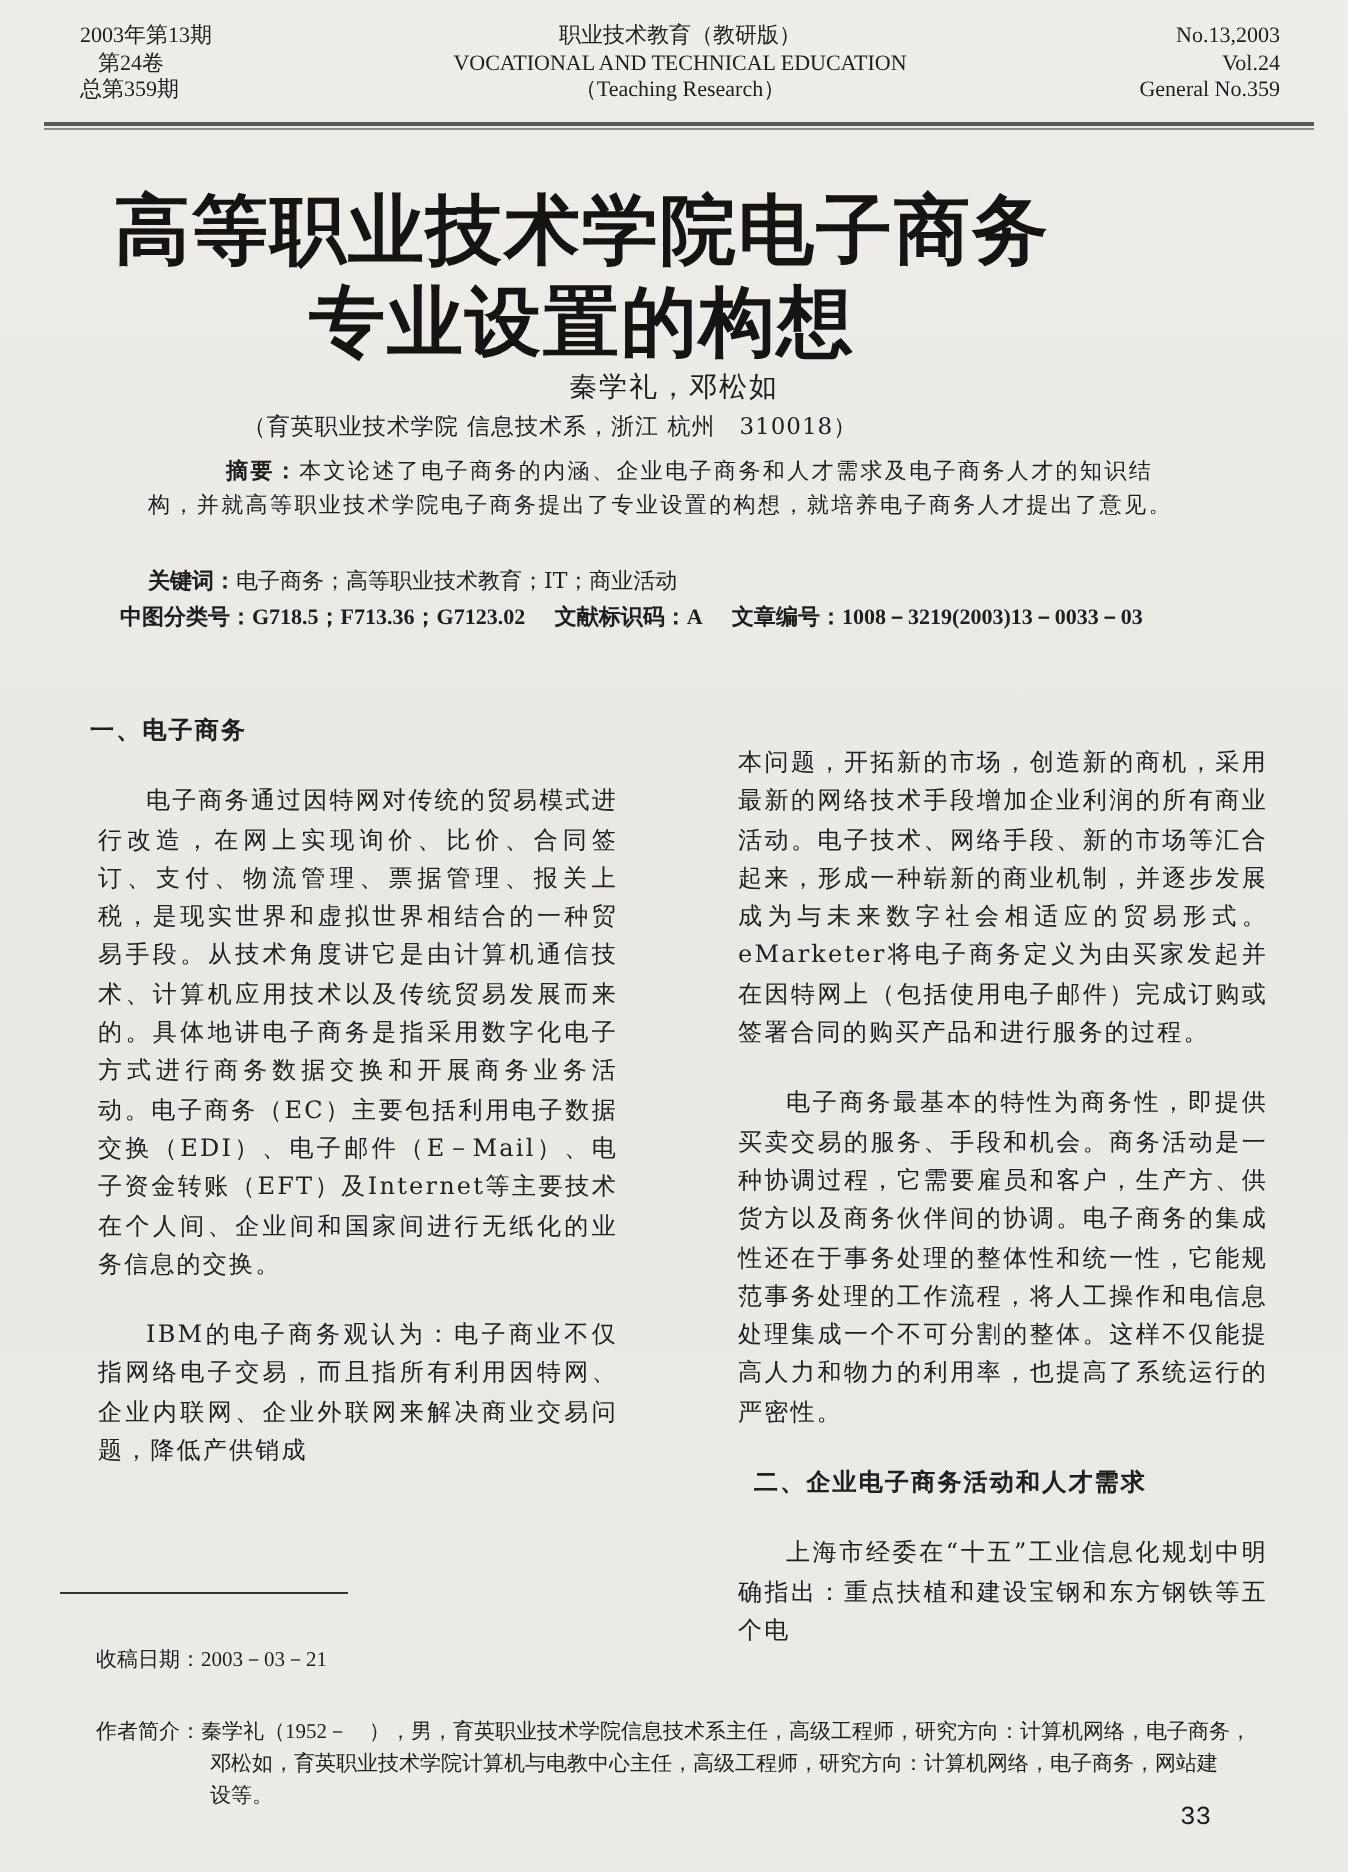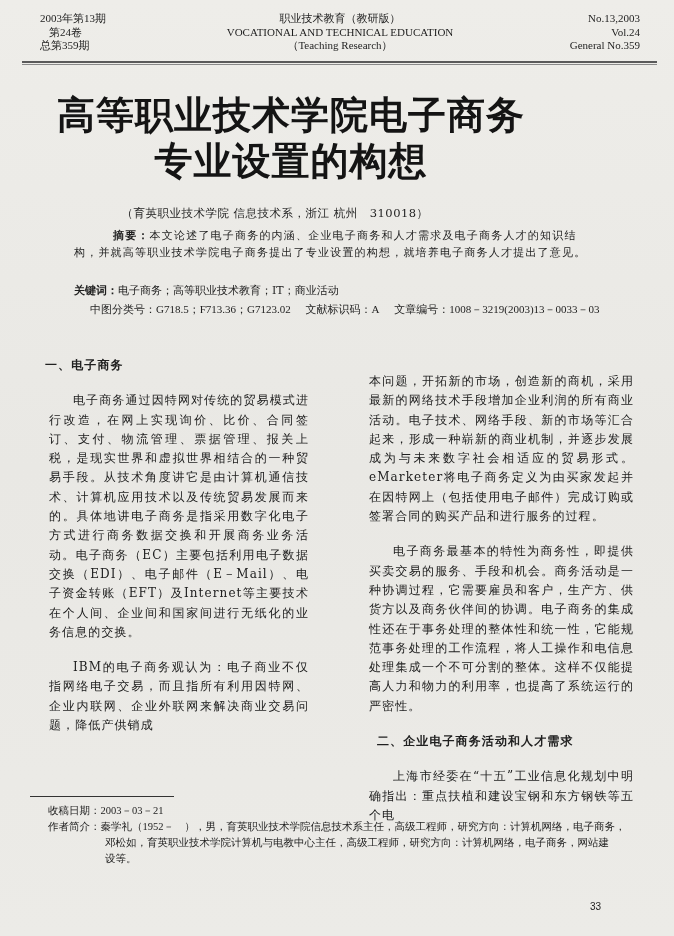--- a/index.html
+++ b/index.html
@@ -20,35 +20,35 @@
   .hdr .r { position:absolute; right:0; top:0; text-align:right; font-size:11px; line-height:13.5px; }
   .hdr-rule { position:absolute; top:61px; left:22px; width:635px; height:0; border-top:2px solid #5a5a5a; border-bottom:1px solid #8a8a8a; padding-top:1px; }
   
   .title { position:absolute; top:92px; left:0; width:582px; text-align:center;
     font-family:"DejaVu Serif",serif; font-weight:bold; font-size:38px; line-height:46px; color:#141414; letter-spacing:1px; }
   .authors { position:absolute; top:185px; left:0; width:674px; text-align:center; font-size:14px; letter-spacing:1px; }
   .affil { position:absolute; top:206px; left:0; width:550px; text-align:center; font-size:11.5px; letter-spacing:0.5px; }
   .abstract { position:absolute; top:228px; left:74px; width:520px; font-size:11px; line-height:16.5px; letter-spacing:1.2px; }
   .abstract b { font-weight:bold;margin-left:39px; }
   .kw { position:absolute; top:283px; left:74px; width:560px; font-size:11px; line-height:16.5px; }
-  .cls { position:absolute; top:301px; left:90px; width:560px; font-size:11px; line-height:16.5px; font-family:"Liberation Serif",serif; }
+  .cls { position:absolute; top:301px; left:60px; width:560px; font-size:11px; line-height:16.5px; font-family:"Liberation Serif",serif;font-weight:bold; }
   .cls span { margin-right:12px; }
   
   .col { position:absolute; font-size:12px; line-height:19.3px; text-align:justify; letter-spacing:1.1px; color:#202020; }
   .col p { margin:16px; text-indent:2em; }
   .col h3 { margin:0; font-size:12px; font-weight:bold; text-indent:1em; }
   .col-left { top:356px; left:33px; width:292px; }
   .col-right { top:356px; left:353px; width:297px; }
   
   .fn-rule { position:absolute; top:796px; left:30px; width:144px; border-top:1px solid #333; }
   .fn { position:absolute; top:803px; left:48px; width:600px; font-size:10.5px; line-height:16px; font-family:"Liberation Serif",serif; }
-  .fn .row { display:flex; }
+  .fn .row { display:flex;margin-top:20px; }
   .fn .lbl { white-space:nowrap; }
   .fn .indent { padding-left:57px; }
-  .pageno { position:absolute; top:901px; left:590px; font-family:Liberation Sans, sans-serif; font-size:10px; }
+  .pageno { position:absolute; top:901px; left:590px; font-family:Liberation Mono, monospace; font-size:13px; }
 </style>
 </head>
 <body>
 
 <div class="page">
 
   <div class="hdr">
     <div class="l">
       <div>2003年第13期</div>
       <div>第24卷</div>
@@ -65,20 +65,21 @@
       <div>General No.359</div>
     </div>
   </div>
   <div class="hdr-rule"></div>
 
   <div class="title">
     <div>高等职业技术学院电子商务</div>
     <div>专业设置的构想</div>
   </div>
 
+  <div class="authors">秦学礼，邓松如</div>
   <div class="affil">（育英职业技术学院 信息技术系，浙江 杭州　310018）</div>
 
   <div class="abstract">
     <b>摘要：</b><span>本文论述了电子商务的内涵、企业电子商务和人才需求及电子商务人才的知识结构，并就高等职业技术学院电子商务提出了专业设置的构想，就培养电子商务人才提出了意见。</span>
   </div>
 
   <div class="kw">
     <b>关键词：</b><span>电子商务；高等职业技术教育；IT；商业活动</span>
   </div>
 

